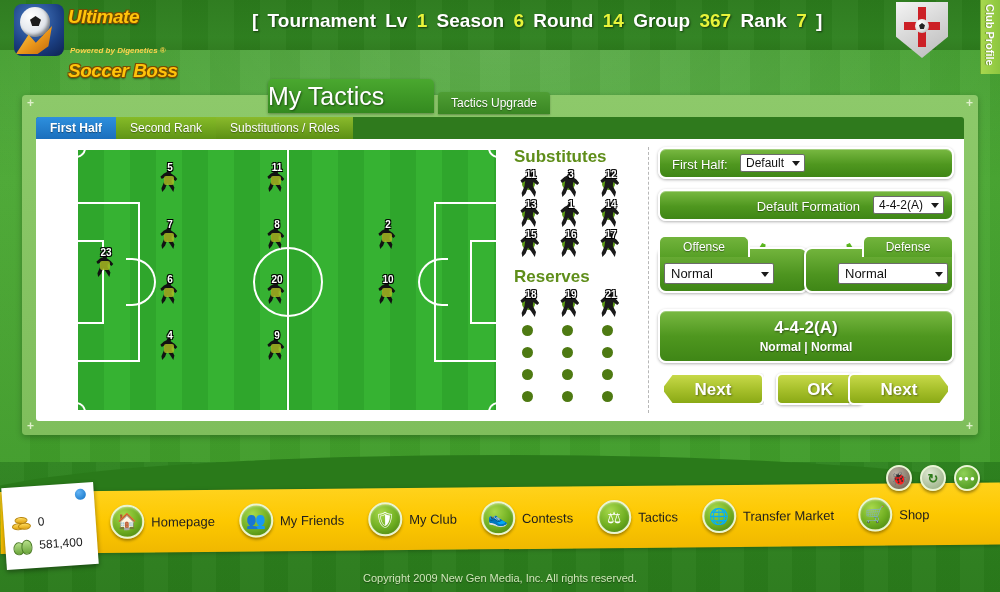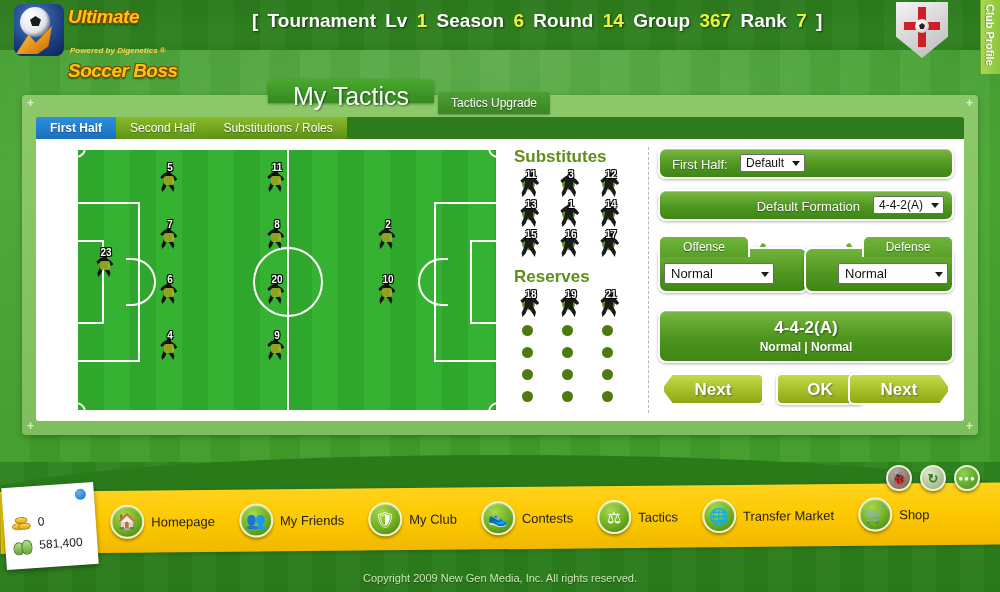--- a/index.html
+++ b/index.html
@@ -125,25 +125,24 @@
   }
   #club-profile-tab span{
     display:block; transform: rotate(90deg); transform-origin: left top;
     position:absolute; left:15px; top:4px; white-space:nowrap;
     font-size:11px; font-weight:bold; color:#ffffff;
     text-shadow:0 1px 1px rgba(0,0,0,.35);
   }
 
   
   #title-plate {
-    position:absolute; left:268px; top:79px; width:166px; height:24px; z-index:22;
+    position:absolute; left:268px; top:79px; width:166px; height:34px; z-index:22;
     background: linear-gradient(180deg,#4aa82f 0%,#348a1f 100%);
     border-radius:5px 5px 0 0;
     box-shadow: 0 1px 3px rgba(0,0,0,.35);
-    text-align:center;
   }
   #title-plate span{
     display:block; line-height:34px; font-size:25px; color:#fff;
     text-shadow:1px 1px 2px rgba(0,0,0,.45);
   }
   #tactics-upgrade {
     position:absolute; left:438px; top:92px; width:112px; height:22px; z-index:22;
     background: linear-gradient(180deg,#4f9e34 0%,#3a8723 100%);
     border-radius:4px 4px 0 0; text-align:center;
     box-shadow:0 1px 2px rgba(0,0,0,.3);
@@ -487,21 +486,21 @@
 </div>
 
 <div id="panel-outer">
   <div class="corner-plus" id="cp-tl">+</div>
   <div class="corner-plus" id="cp-tr">+</div>
   <div class="corner-plus" id="cp-bl">+</div>
   <div class="corner-plus" id="cp-br">+</div>
 
   <div id="tabbar">
     <div class="tab active">First Half</div>
-    <div class="tab green">Second Half</div>
+    <div class="tab green">Second Rank</div>
     <div class="tab dark">Substitutions  /  Roles</div>
   </div>
 
   <div id="panel-white">
 
     <div id="pitch">
       <div class="line" id="halfway"></div>
       <div id="center-circle"></div>
       <div id="box-l"></div>
       <div id="box-r"></div>

